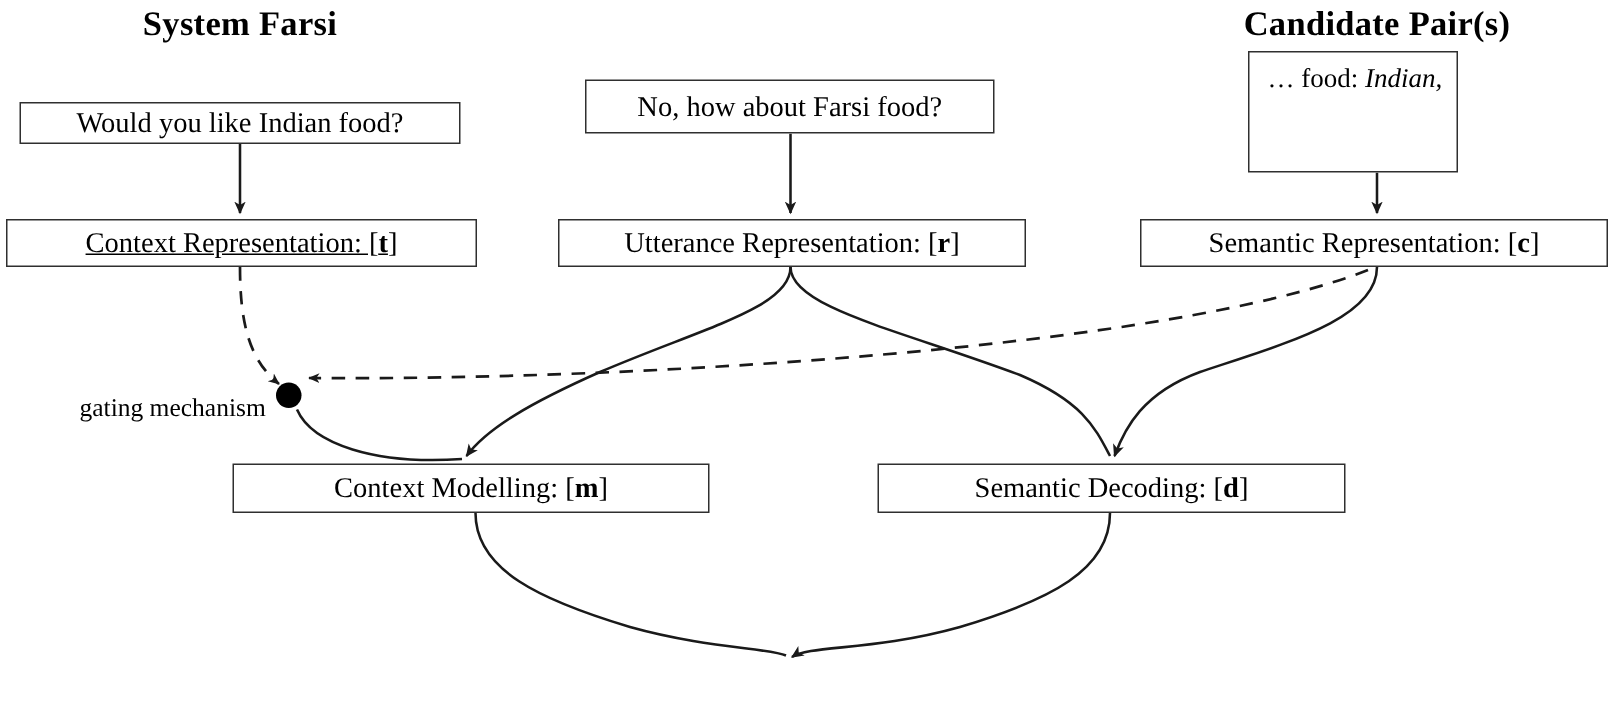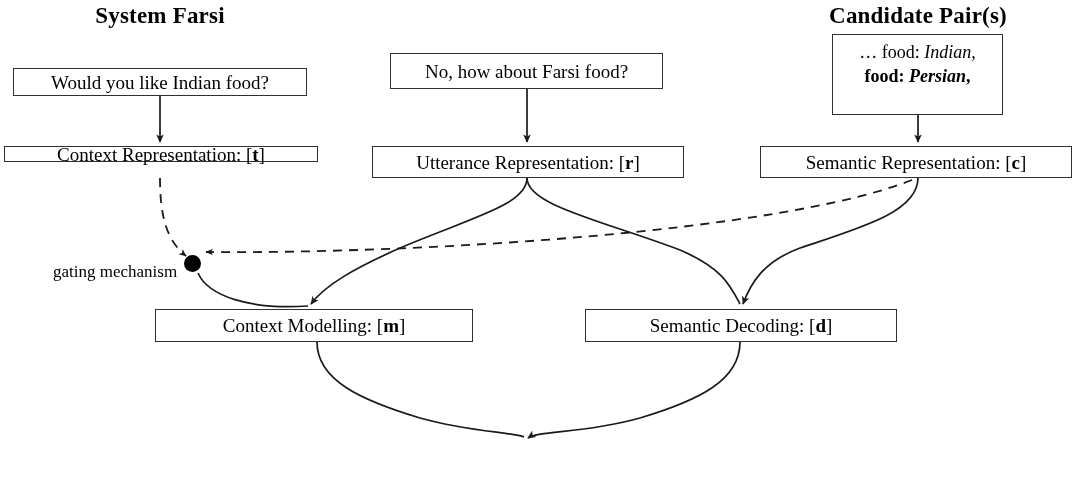--- a/index.html
+++ b/index.html
@@ -118,30 +118,27 @@
   <div class="col-header" style="left:800px; top:2px; width:236px;">Candidate Pair(s)</div>
 
   <div class="node-box" style="left:13px; top:53px; width:294px; height:28px;margin-top:15px;">
     <span class="lbl">Would you like Indian food?</span>
   </div>
 
   <div class="node-box" style="left:390px; top:53px; width:273px; height:36px;">
     <span class="lbl">No, how about Farsi food?</span>
   </div>
 
-  <div class="node-box cand-box" style="left:832px; top:34px; width:171px; height:81px;">
+  <div class="node-box cand-box" style="left:832px; top:34px; width:140px; height:81px;">
     <span class="cand-line">
       <span>… food: </span><i>Indian,</i>
     </span>
-    <span class="cand-line strong">
-      <span>food: </span><i>Persian</i><span>,</span>
-    </span>
   </div>
 
-  <div class="node-box" style="left:4px; top:146px; width:314px; height:16px;">
+  <div class="node-box" style="left:4px; top:146px; width:314px; height:32px;text-decoration:underline;">
     <span class="lbl"><span>Context Representation: [</span><b>t</b><span>]</span></span>
   </div>
 
   <div class="node-box" style="left:372px; top:146px; width:312px; height:32px;">
     <span class="lbl"><span>Utterance Representation: [</span><b>r</b><span>]</span></span>
   </div>
 
   <div class="node-box" style="left:760px; top:146px; width:312px; height:32px;">
     <span class="lbl"><span>Semantic Representation: [</span><b>c</b><span>]</span></span>
   </div>

